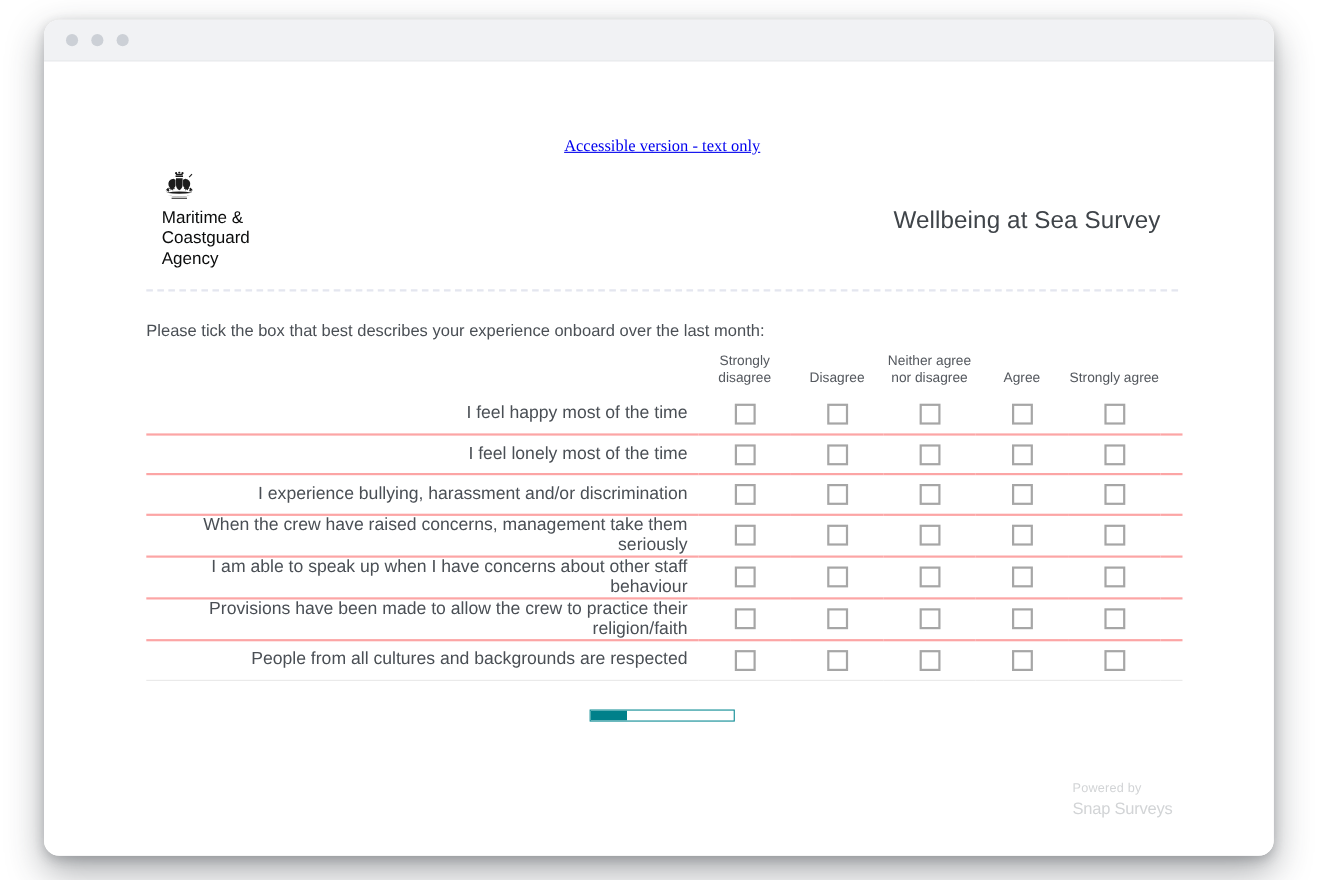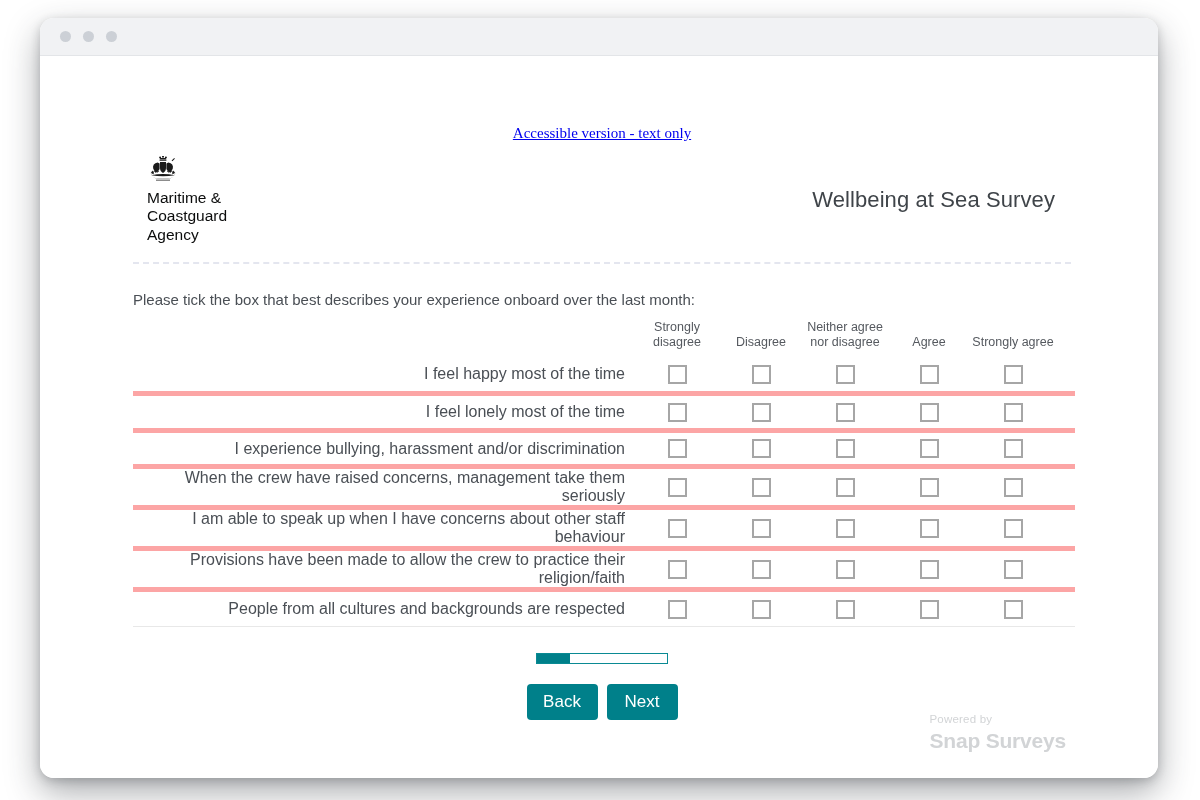--- a/index.html
+++ b/index.html
@@ -132,21 +132,21 @@
     font-size: 12.5px;
     line-height: 1.22;
     color: #55595f;
     text-align: center;
     vertical-align: bottom;
     padding-bottom: 7px;
   }
   #grid-table thead th.q-head { text-align: left; }
 
   #grid-table tbody td {
-    border-top: 5px solid #fca5a5;
+    border-top: 2px solid #fca5a5;
     height: 36.5px;
     vertical-align: middle;
   }
   #grid-table tbody tr:first-child td { border-top: none; }
   #grid-table tbody tr:last-child td  { border-bottom: 1px solid #e8e8e8; }
 
   td.q-cell {
     font-size: 16px;
     color: #4a4f55;
     text-align: right;
@@ -207,24 +207,23 @@
   #snap-credit {
     position: absolute;
     right: 5px;
     bottom: 2px;
     text-align: left;
     color: #d2d4d6;
     line-height: 1;
   }
   #snap-powered { font-size: 11.5px; letter-spacing: 0.2px; }
   #snap-name {
-    font-size: 21px;
+    font-size: 15px;
     margin-top: 4px;
     letter-spacing: -0.2px;
-    font-weight: bold;
   }
 </style>
 </head>
 <body>
 
 <div id="browser-window">
 
   <div id="titlebar">
     <span class="traffic-dot"></span>
     <span class="traffic-dot"></span>
@@ -368,24 +367,20 @@
       </table>
 
       <div id="footer-area">
 
         <div id="progress-wrap">
           <div id="progress-track" style="border-color: rgb(10, 138, 147);">
             <div id="progress-fill" style="width: 25%; background: rgb(0, 128, 138);"></div>
           </div>
         </div>
 
-        <div id="nav-buttons">
-          <button class="nav-btn" style="background: rgb(0, 128, 138);">Back</button>
-          <button class="nav-btn" style="background: rgb(0, 128, 138);">Next</button>
-        </div>
 
         <div id="snap-credit">
           <div id="snap-powered">Powered by</div>
           <div id="snap-name">Snap Surveys</div>
         </div>
       </div>
 
     </div>
   </div>
 </div>

